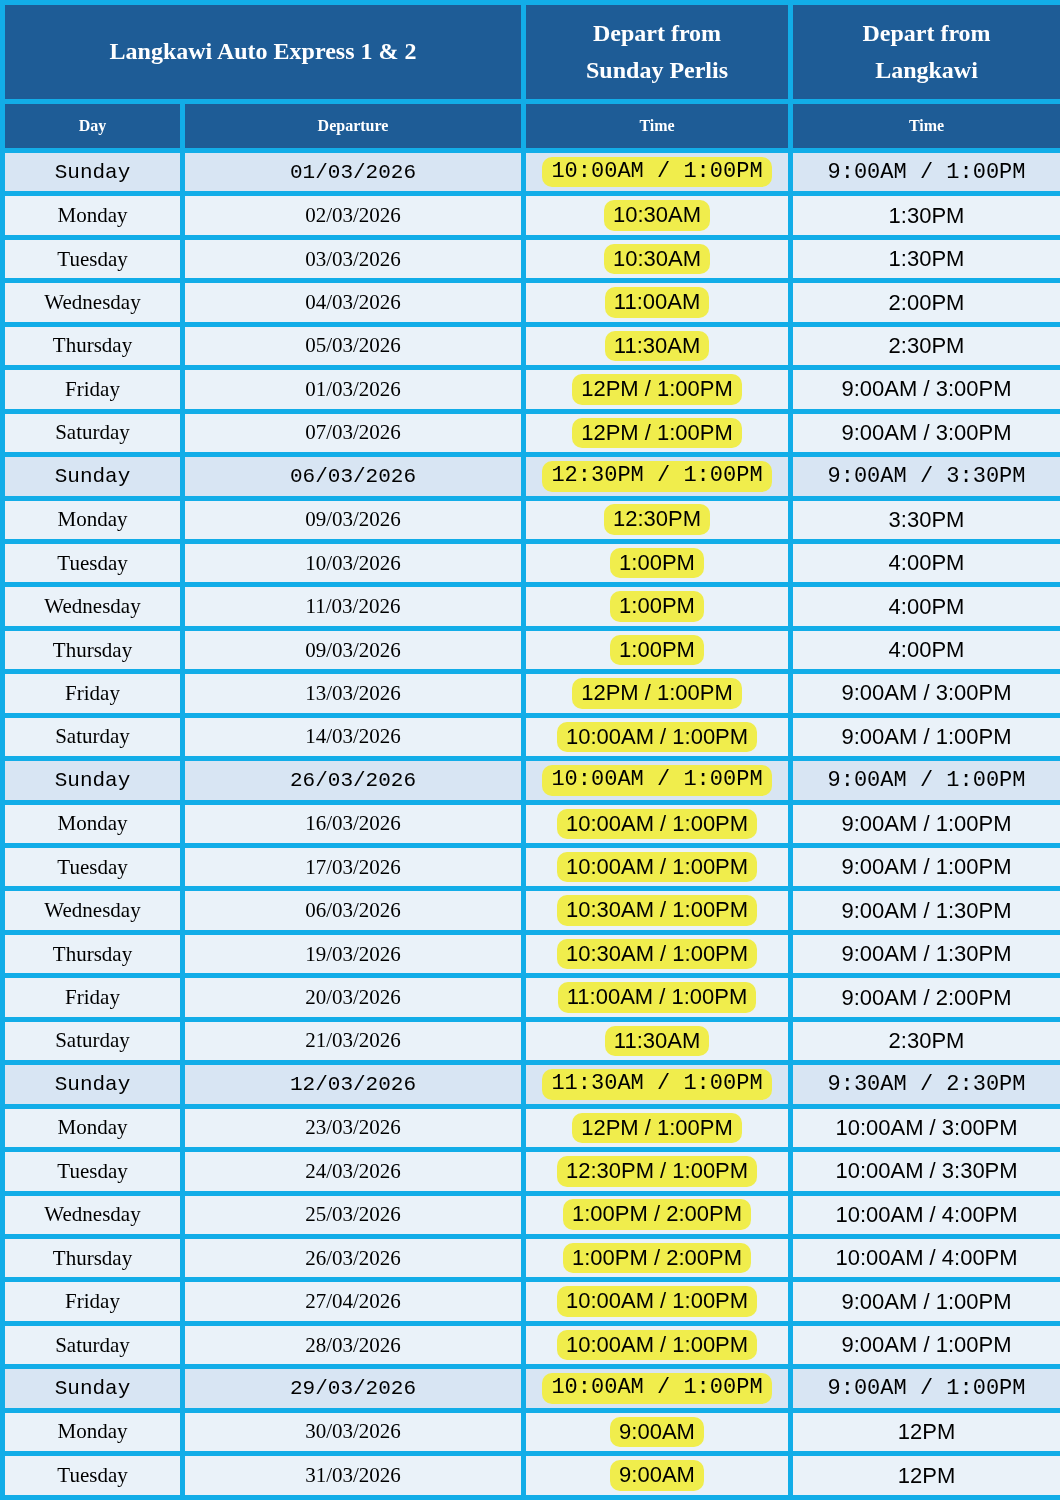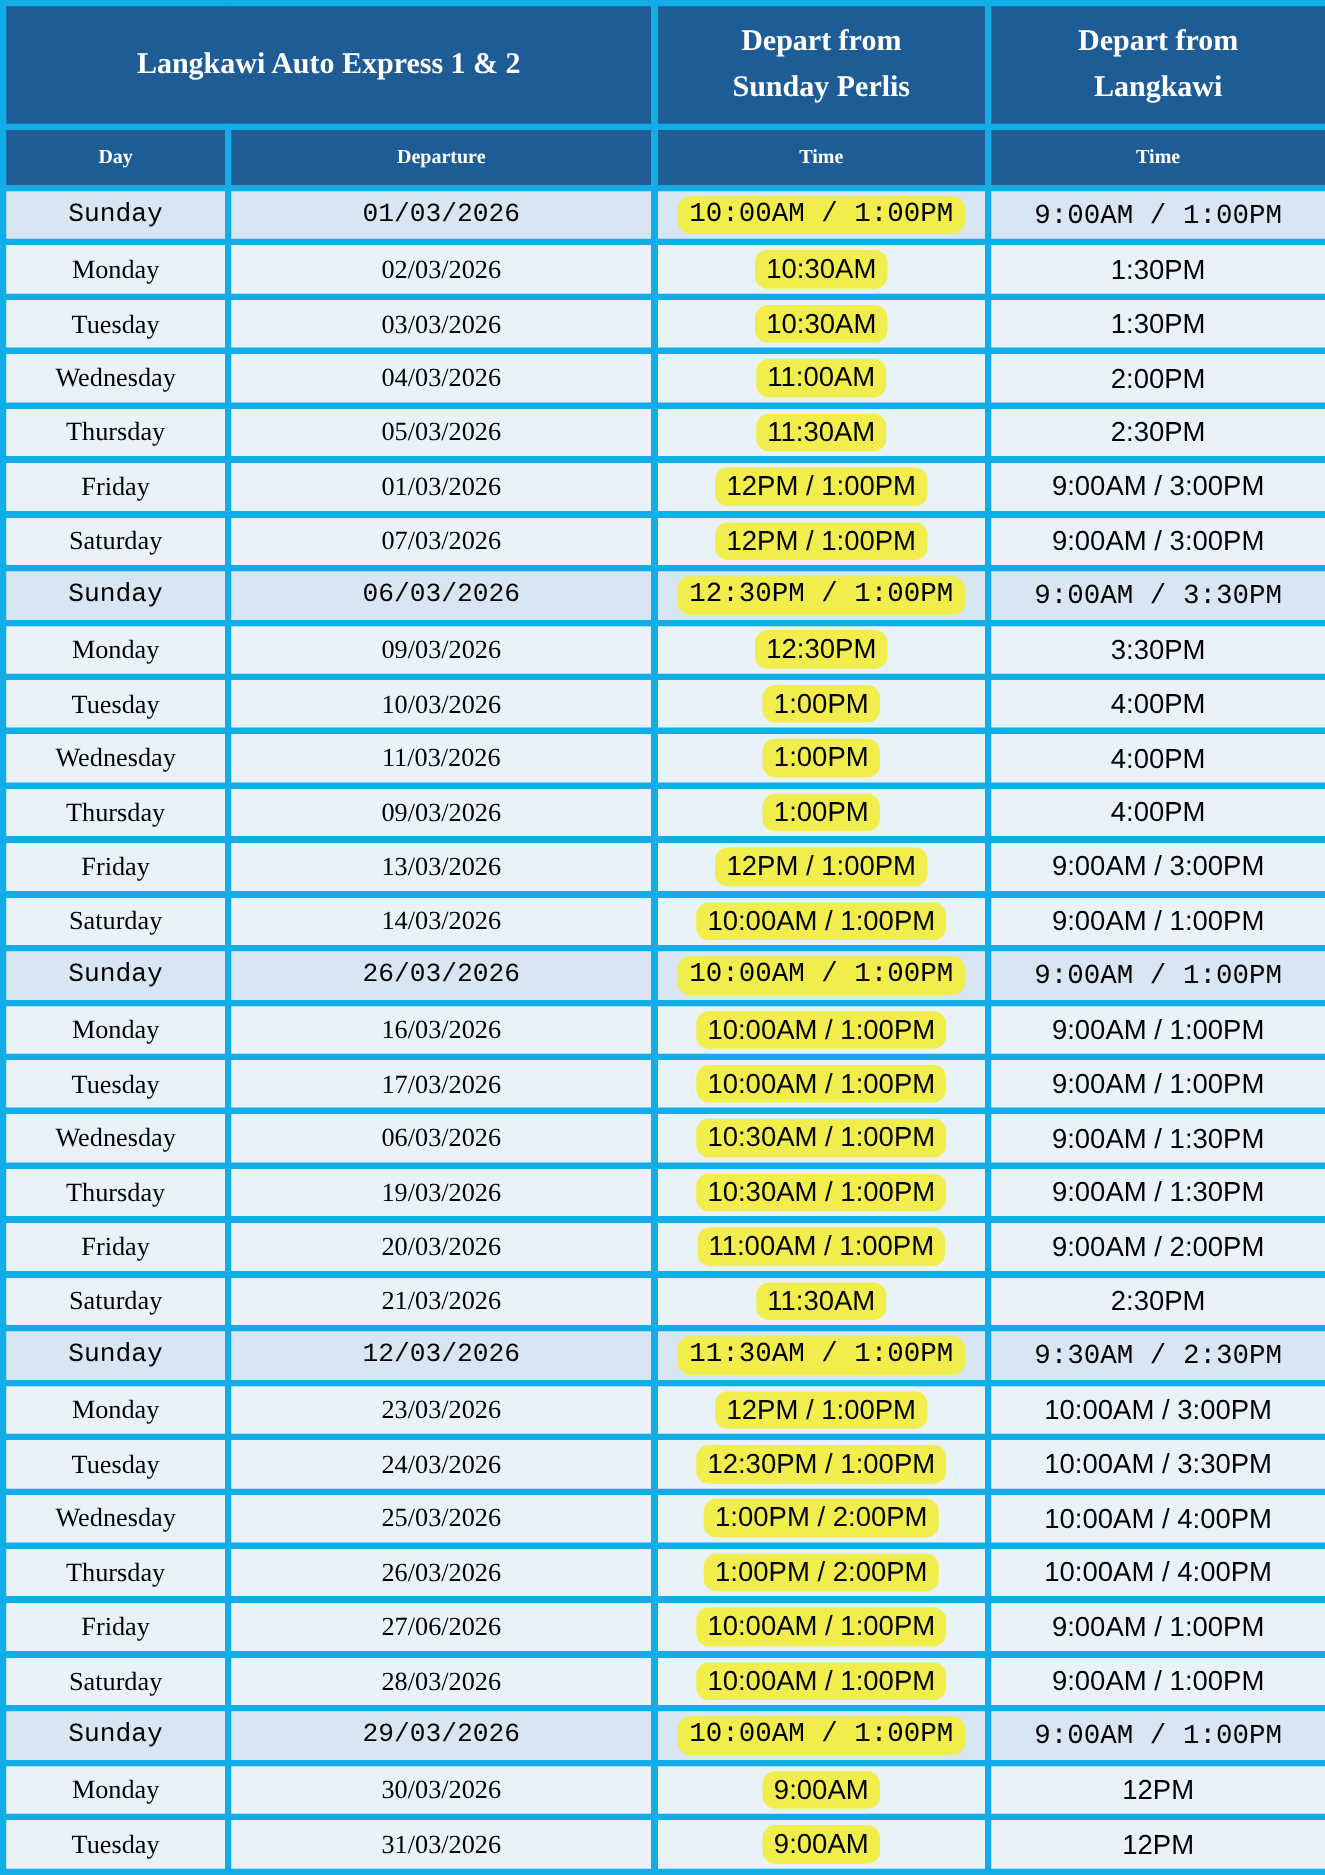--- a/index.html
+++ b/index.html
@@ -340,21 +340,21 @@
     <td class="day">Thursday</td>
     <td class="date">26/03/2026</td>
     <td class="time">
       <span class="hl">1:00PM / 2:00PM</span>
     </td>
     <td class="time">10:00AM / 4:00PM</td>
   </tr>
 
   <tr>
     <td class="day">Friday</td>
-    <td class="date">27/06/2026</td>
+    <td class="date">27/04/2026</td>
     <td class="time">
       <span class="hl">10:00AM / 1:00PM</span>
     </td>
     <td class="time">9:00AM / 1:00PM</td>
   </tr>
 
   <tr>
     <td class="day">Saturday</td>
     <td class="date">28/03/2026</td>
     <td class="time">

